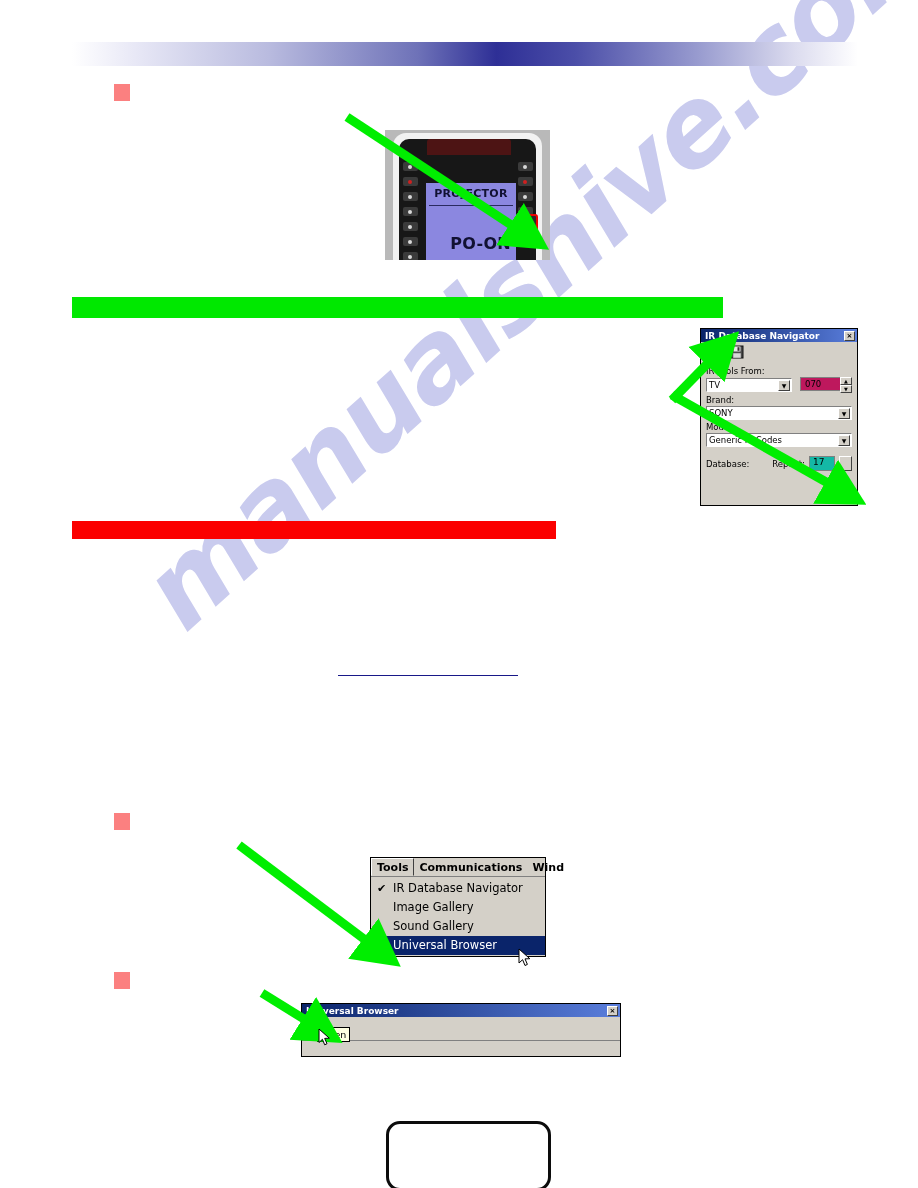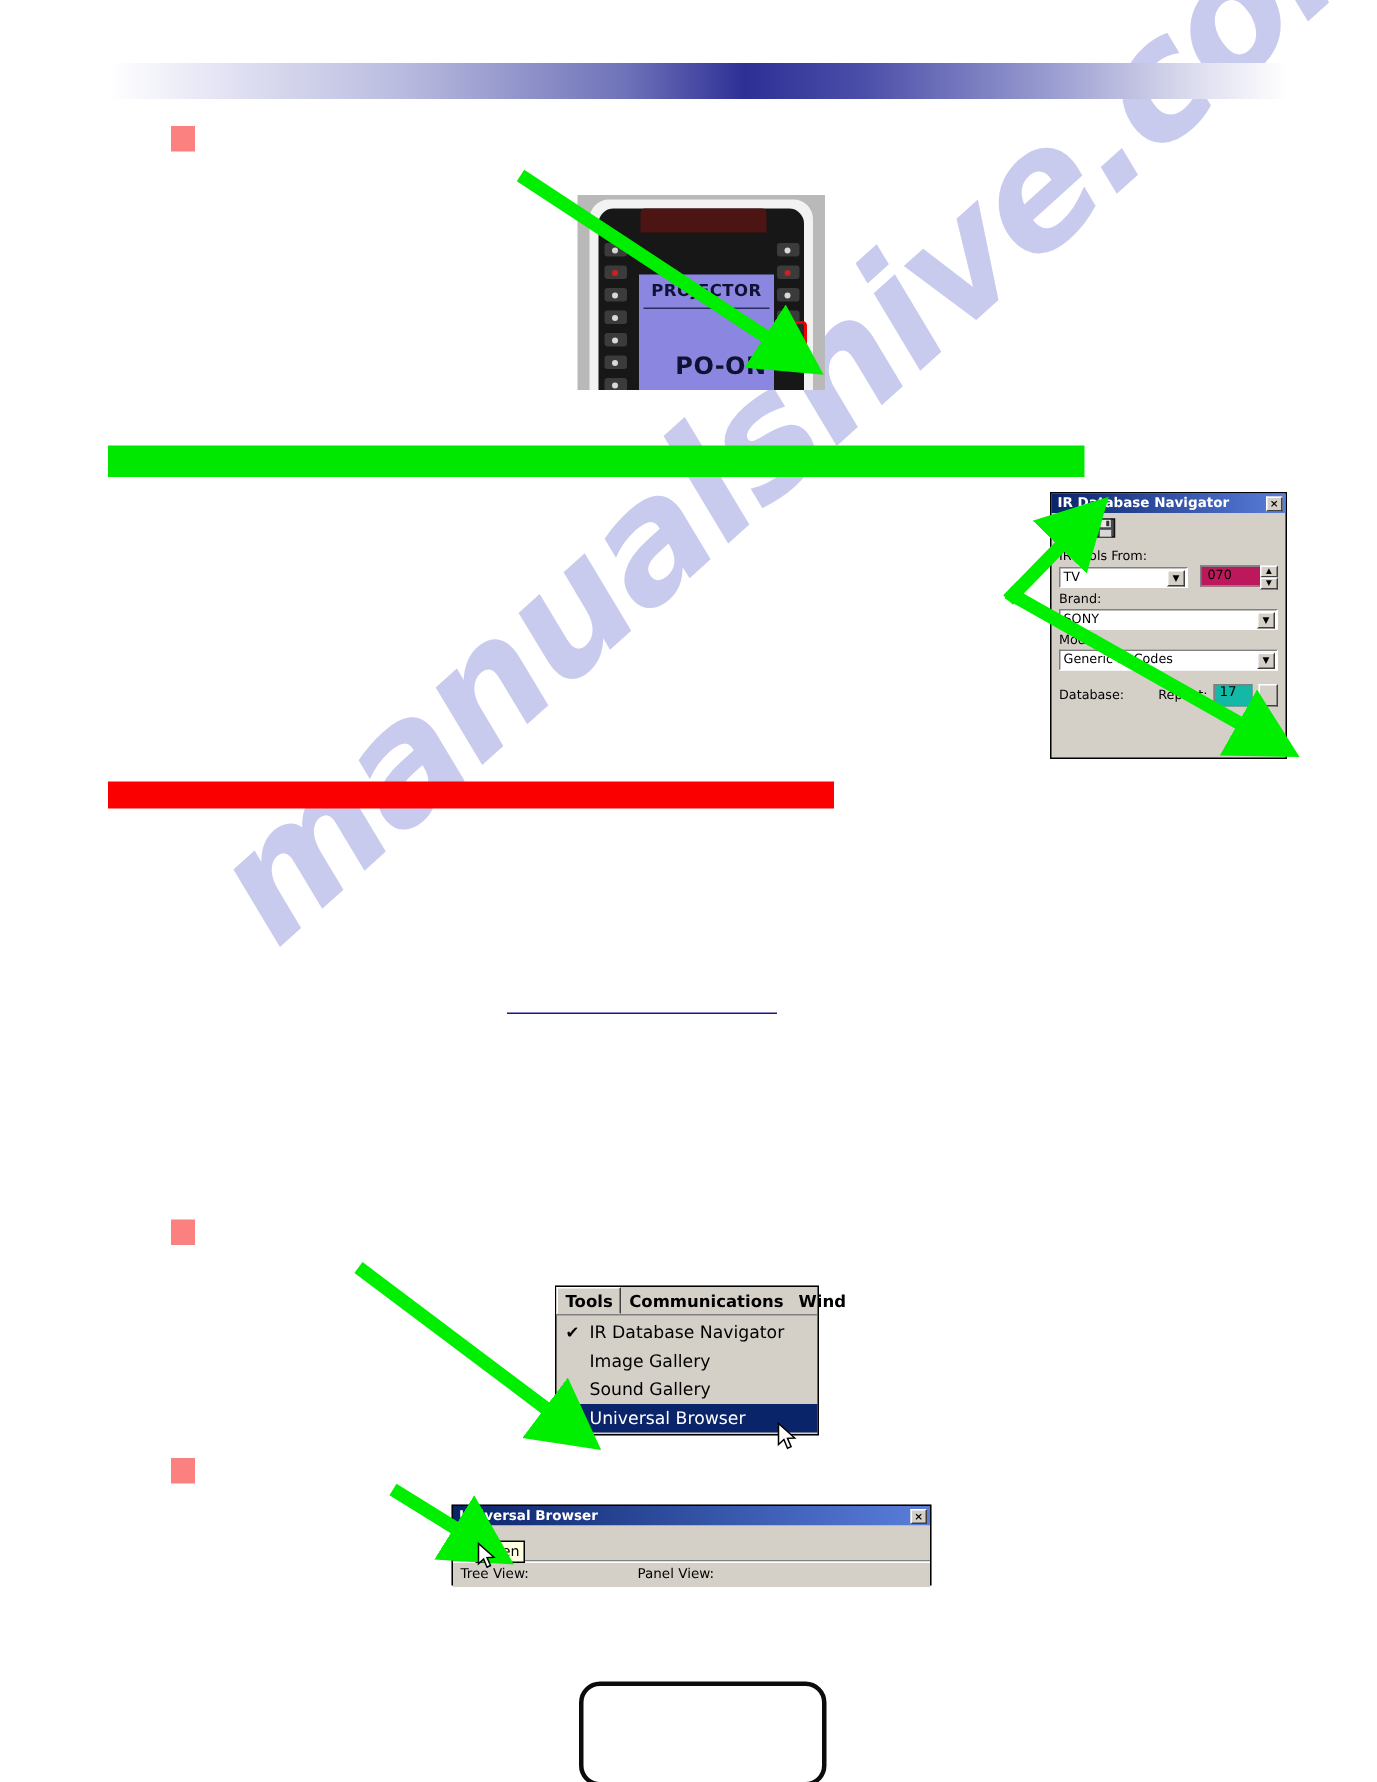--- a/index.html
+++ b/index.html
@@ -660,24 +660,20 @@
   </div>
   <div class="ub-toolbar">
     <span class="ub-openbtn">
       <svg width="16" height="14" viewBox="0 0 16 14">
         <path d="M1 4 L6 4 L7.2 2.5 L11.5 2.5 L11.5 4.5 L1 4.5 Z" fill="#9c9c6a" stroke="#4a4a2a" stroke-width="0.7"></path>
         <path d="M1 4.5 L11.5 4.5 L14.5 4.5 L12 12 L1 12 Z" fill="#f2d24f" stroke="#6a5a12" stroke-width="0.7"></path>
         <path d="M10.5 1.6 L14 1.6 M12.6 0.4 L14.2 1.7 L12.6 3" stroke="#111" stroke-width="0.8" fill="none"></path>
       </svg>
     </span>
   </div>
-  <div class="ub-labels">
-    <span class="lbl-tree">Tree View:</span>
-    <span class="lbl-panel">Panel View:</span>
-  </div>
   <div class="tooltip">Open</div>
 </div>
 
 <svg class="cursor" style="left:318px; top:1028px;" width="13" height="19" viewBox="0 0 13 19">
   <path d="M1 1 L1 14.5 L4.4 11.3 L6.7 16.8 L9 15.7 L6.7 10.4 L11.3 10.2 Z" fill="#ffffff" stroke="#000" stroke-width="1"></path>
 </svg>
 
 <div id="bottom-box"></div>
 
 <svg id="arrows">

